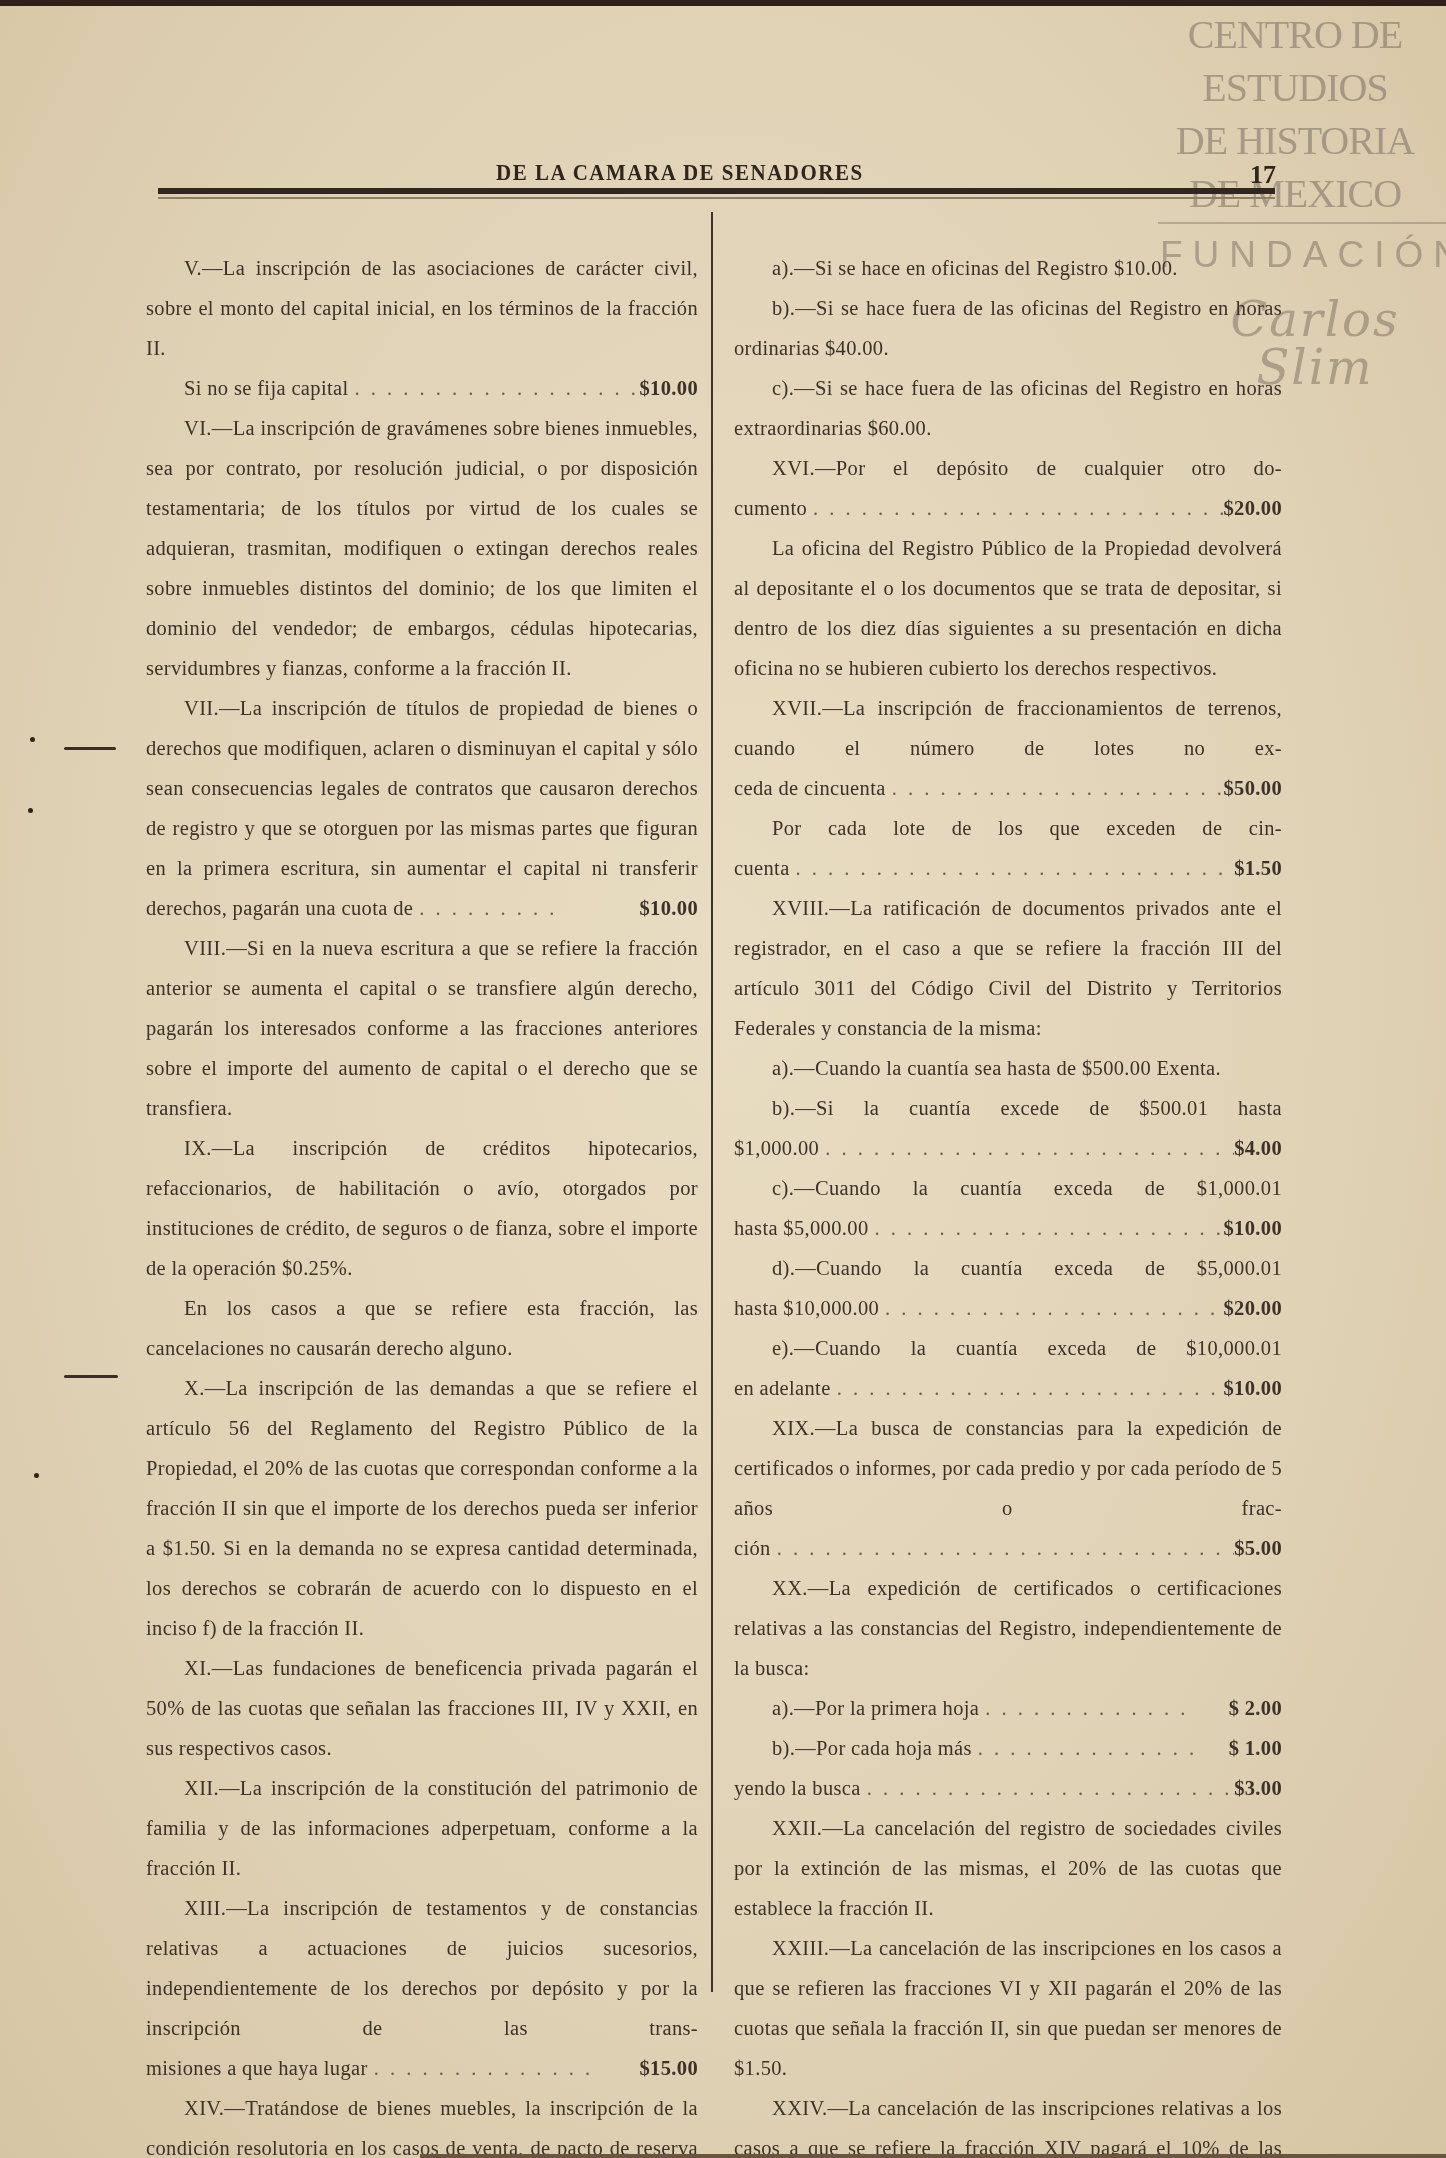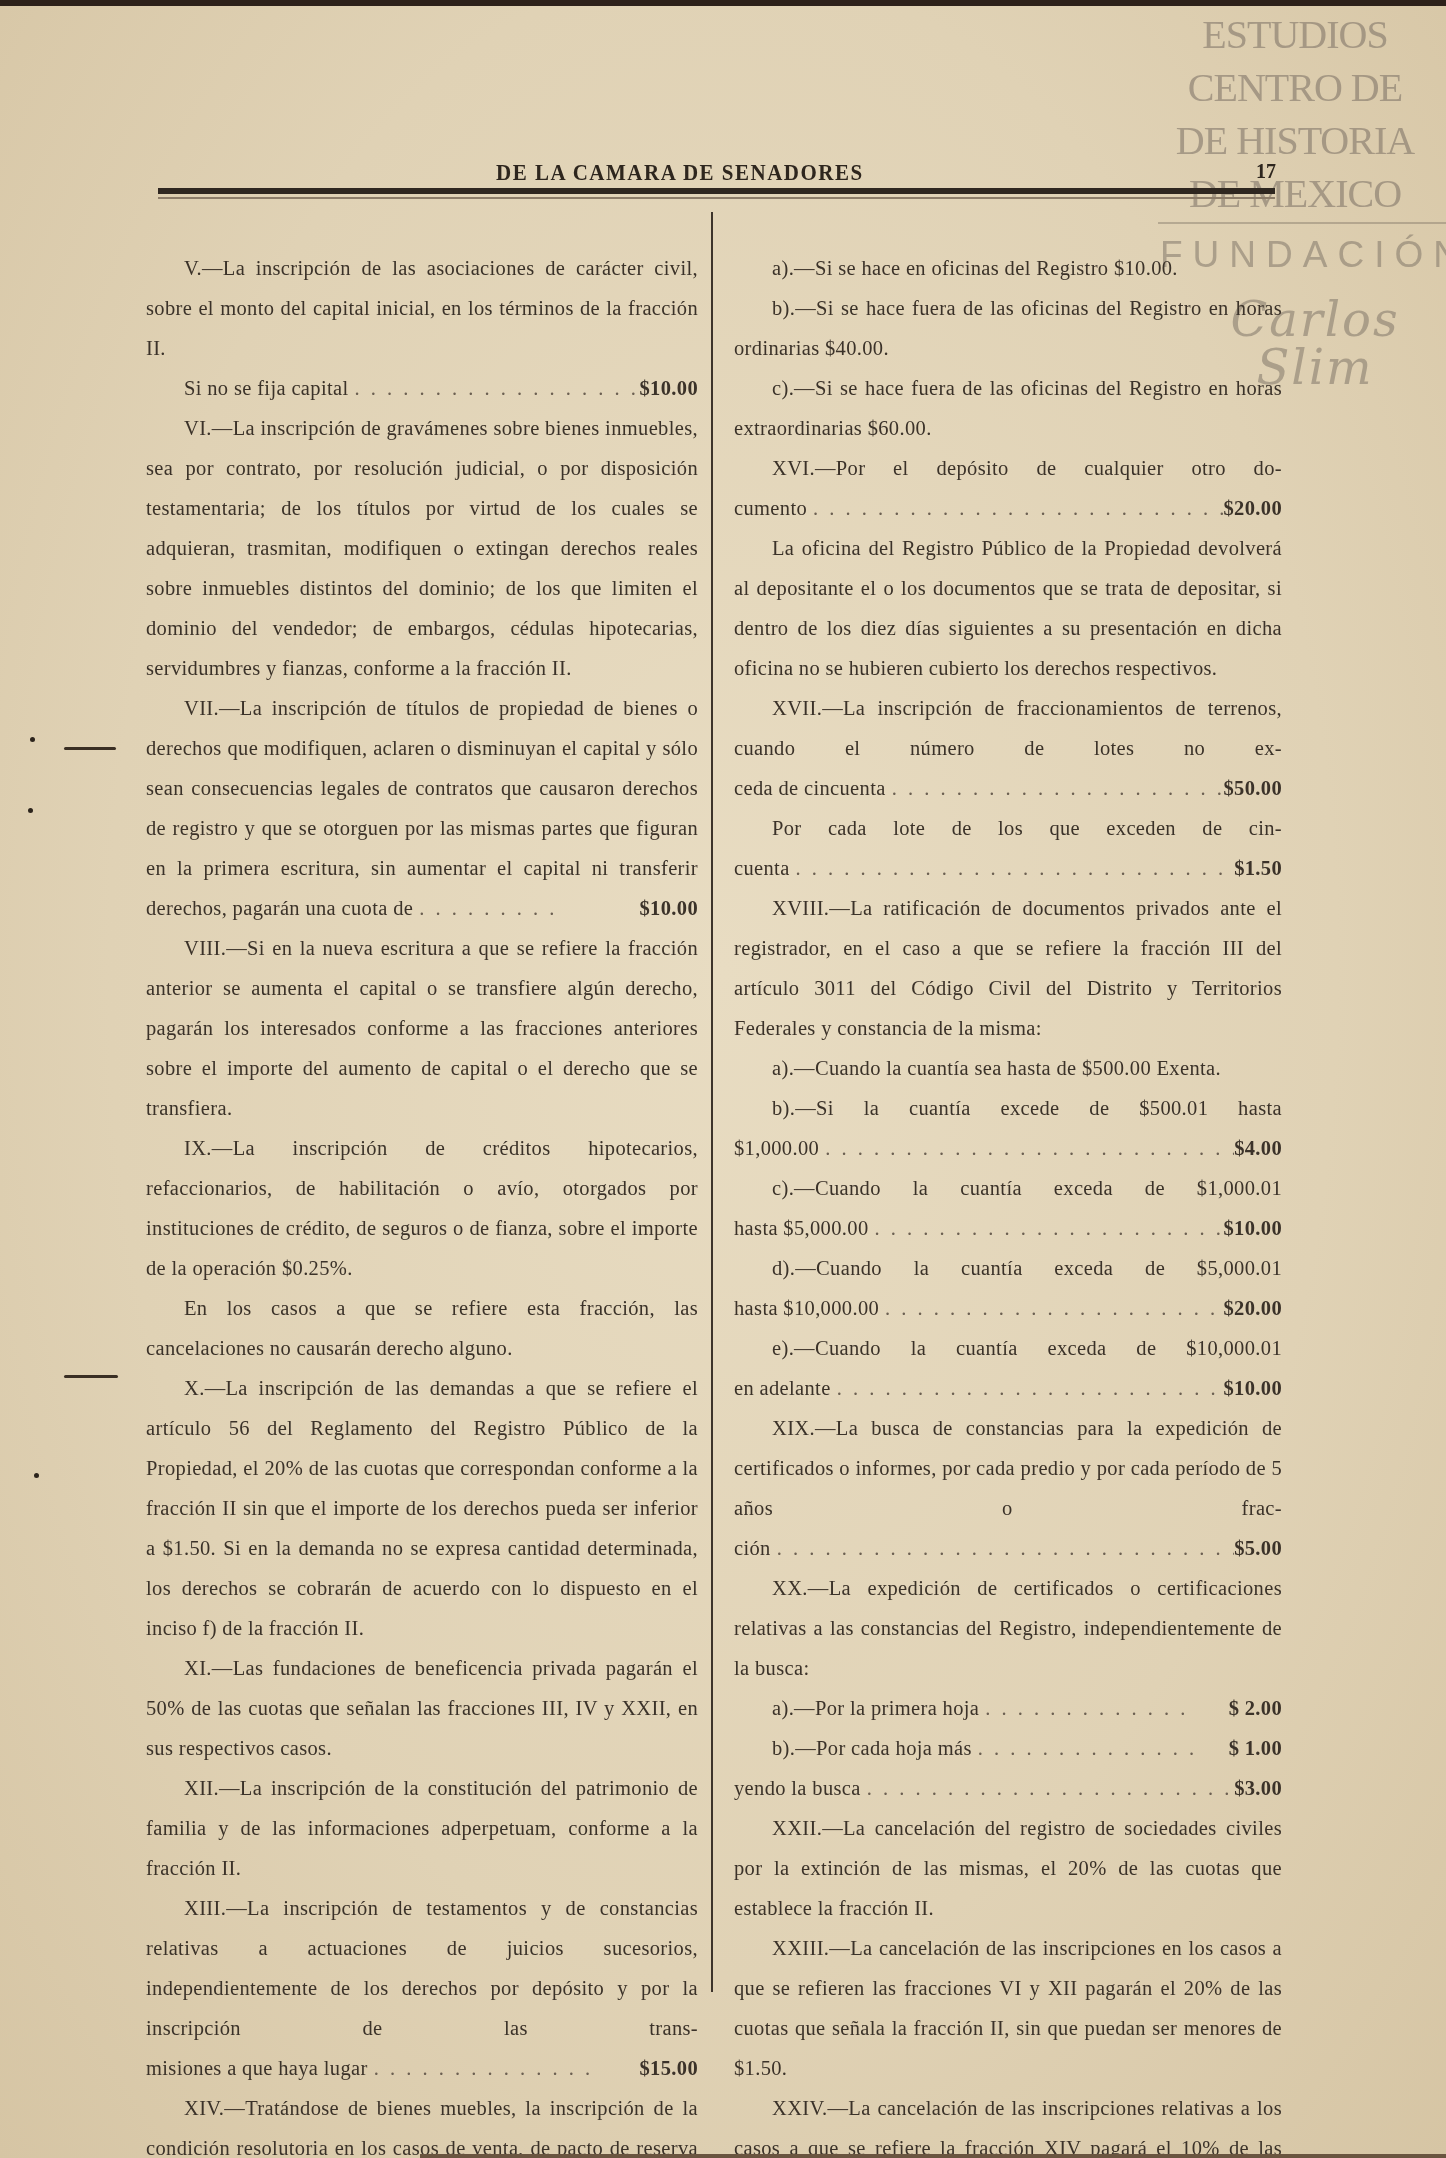--- a/index.html
+++ b/index.html
@@ -29,21 +29,21 @@
       position: absolute; left: 348px; top: 0;
       font-family: "Liberation Serif", serif;
       font-weight: bold;
       font-size: 21px;
       letter-spacing: 1.5px;
       color: #2e261e;
       transform: scaleY(1.12);
     }
     .page-number {
       position: absolute; right: 0; top: 0;
-      font-weight: bold; font-size: 20px; color: #2e261e;
+      font-weight: bold; font-size: 26px; color: #2e261e;
     }
     .head-rule {
       position: absolute; left: 158px; top: 188px; width: 1117px; height: 6px;
       background: #2f2720;
     }
     .head-rule-thin {
       position: absolute; left: 158px; top: 197px; width: 1117px; height: 2px;
       background: #8d7d69;
     }
     .column-divider {
@@ -101,22 +101,22 @@
     .margin-dot {
       position: absolute; width: 5px; height: 5px; background: #2c241c; border-radius: 50%;
     }
   </style>
 </head>
 <body>
 
 <div class="top-edge"></div>
 
 <div class="watermark wm-centro">
+  <div>CENTRO DE</div>
   <div>ESTUDIOS</div>
-  <div>CENTRO DE</div>
   <div>DE HISTORIA</div>
   <div>DE MEXICO</div>
 </div>
 <div class="wm-rule"></div>
 <div class="watermark wm-fundacion">FUNDACIÓN</div>
 <div class="watermark wm-slim">Carlos Slim</div>
 
 <div class="running-head">
   <span class="running-title">DE LA CAMARA DE SENADORES</span>
   <span class="page-number">17</span>

